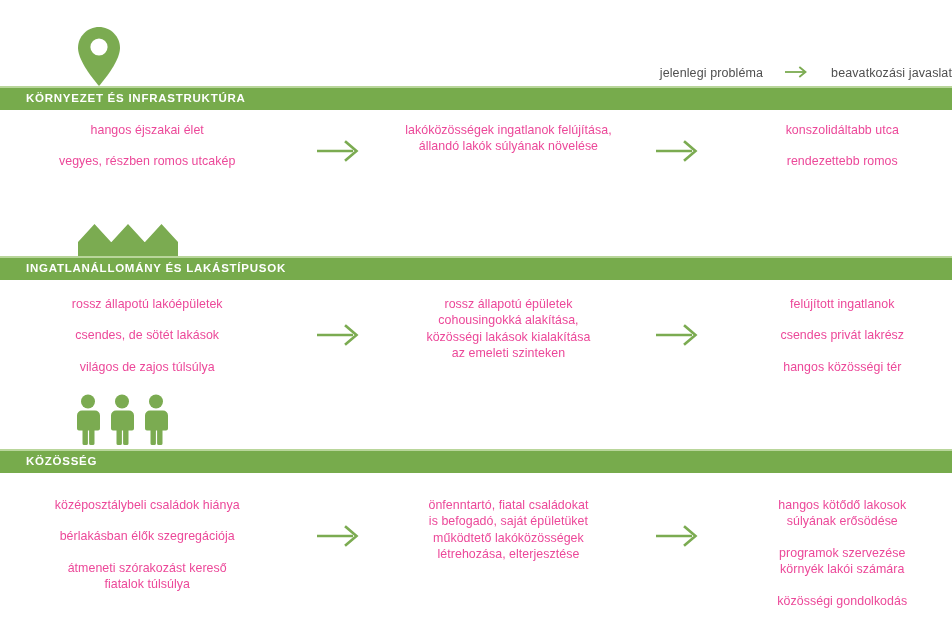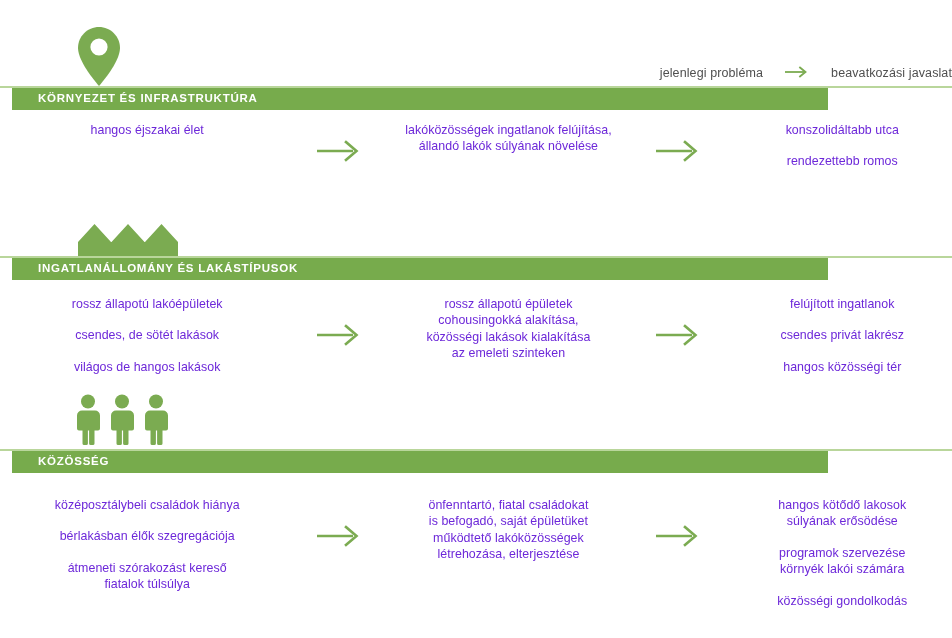--- a/index.html
+++ b/index.html
@@ -37,22 +37,22 @@
     letter-spacing: .1px;
   }
   .legend .legend-text { line-height: 1; }
   .legend-arrow { display: block; }
 
   
   .section { position: absolute; left: 0; width: 952px; }
 
   .band {
     position: absolute;
-    left: 12px;
-    width: 816px;
+    left: 0;
+    width: 952px;
     height: 22px;
     background: #77ab4c;
     display: flex;
     align-items: center;
   }
   .band-rule {
     position: absolute;
     left: 0;
     width: 952px;
     height: 2px;
@@ -73,21 +73,21 @@
   
   .row {
     position: absolute;
     left: 0;
     width: 952px;
     display: flex;
     align-items: flex-start;
   }
   .col {
     font-size: 12.4px;
-    color: #6d28d9;
+    color: #ec4899;
     line-height: 1.32;
     text-align: center;
     letter-spacing: .05px;
   }
   .col p { margin: 0; }
   .col p + p { margin-top: 15px; }
   .col.tight p + p { margin-top: 0; }
 
   .col-a { width: 300px; margin-left: 10px; text-align: center; }
   .col-arrow1 { width: 120px; display: flex; justify-content: center; }
@@ -128,20 +128,21 @@
     </div>
 
     <div class="band-rule" style="top:0px;"></div>
     <div class="band" style="top:2px;">
       <span class="band-title">KÖRNYEZET ÉS INFRASTRUKTÚRA</span>
     </div>
 
     <div class="row" style="top:36px;">
       <div class="col col-a">
         <p>hangos éjszakai élet</p>
+        <p>vegyes, részben romos utcakép</p>
       </div>
       <div class="col-arrow1" style="padding-top:16px;">
         <span class="big-arrow">
           <svg width="48" height="26" viewBox="0 0 48 26">
             <path d="M2 13 H38" stroke="#7bab51" stroke-width="2.6" fill="none"></path>
             <path d="M31 4 L41.5 13 L31 22" stroke="#7bab51" stroke-width="2.6" fill="none" stroke-linecap="square" stroke-linejoin="miter"></path>
           </svg>
         </span>
       </div>
       <div class="col col-b tight">
@@ -173,21 +174,21 @@
 
     <div class="band-rule" style="top:0px;"></div>
     <div class="band" style="top:2px;">
       <span class="band-title">INGATLANÁLLOMÁNY ÉS LAKÁSTÍPUSOK</span>
     </div>
 
     <div class="row" style="top:40px;">
       <div class="col col-a">
         <p>rossz állapotú lakóépületek</p>
         <p>csendes, de sötét lakások</p>
-        <p>világos de hangos lakások</p>
+        <p>világos de zajos túlsúlya</p>
       </div>
       <div class="col-arrow1" style="padding-top:26px;">
         <span class="big-arrow">
           <svg width="48" height="26" viewBox="0 0 48 26">
             <path d="M2 13 H38" stroke="#7bab51" stroke-width="2.6" fill="none"></path>
             <path d="M31 4 L41.5 13 L31 22" stroke="#7bab51" stroke-width="2.6" fill="none" stroke-linecap="square" stroke-linejoin="miter"></path>
           </svg>
         </span>
       </div>
       <div class="col col-b tight">

